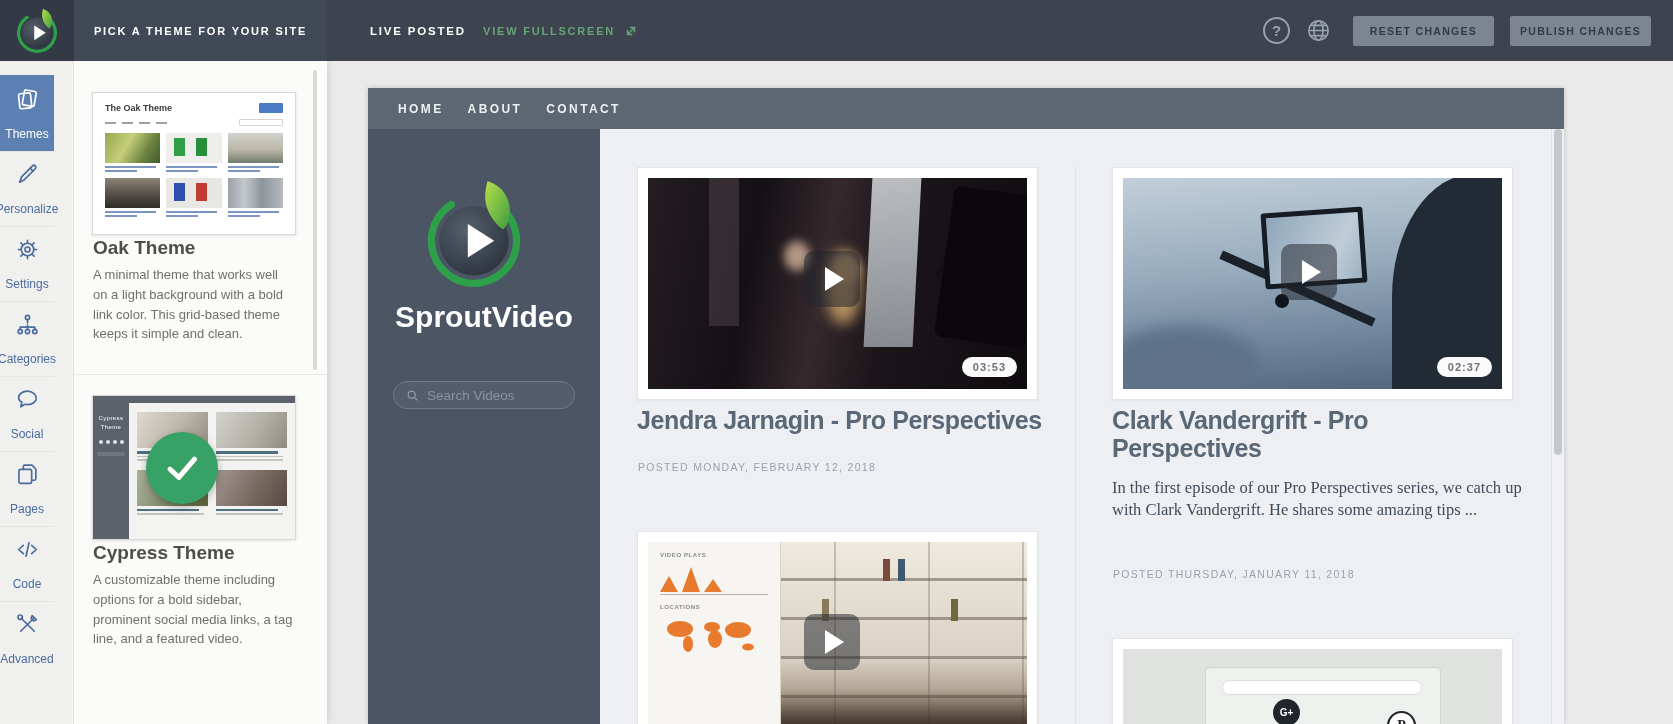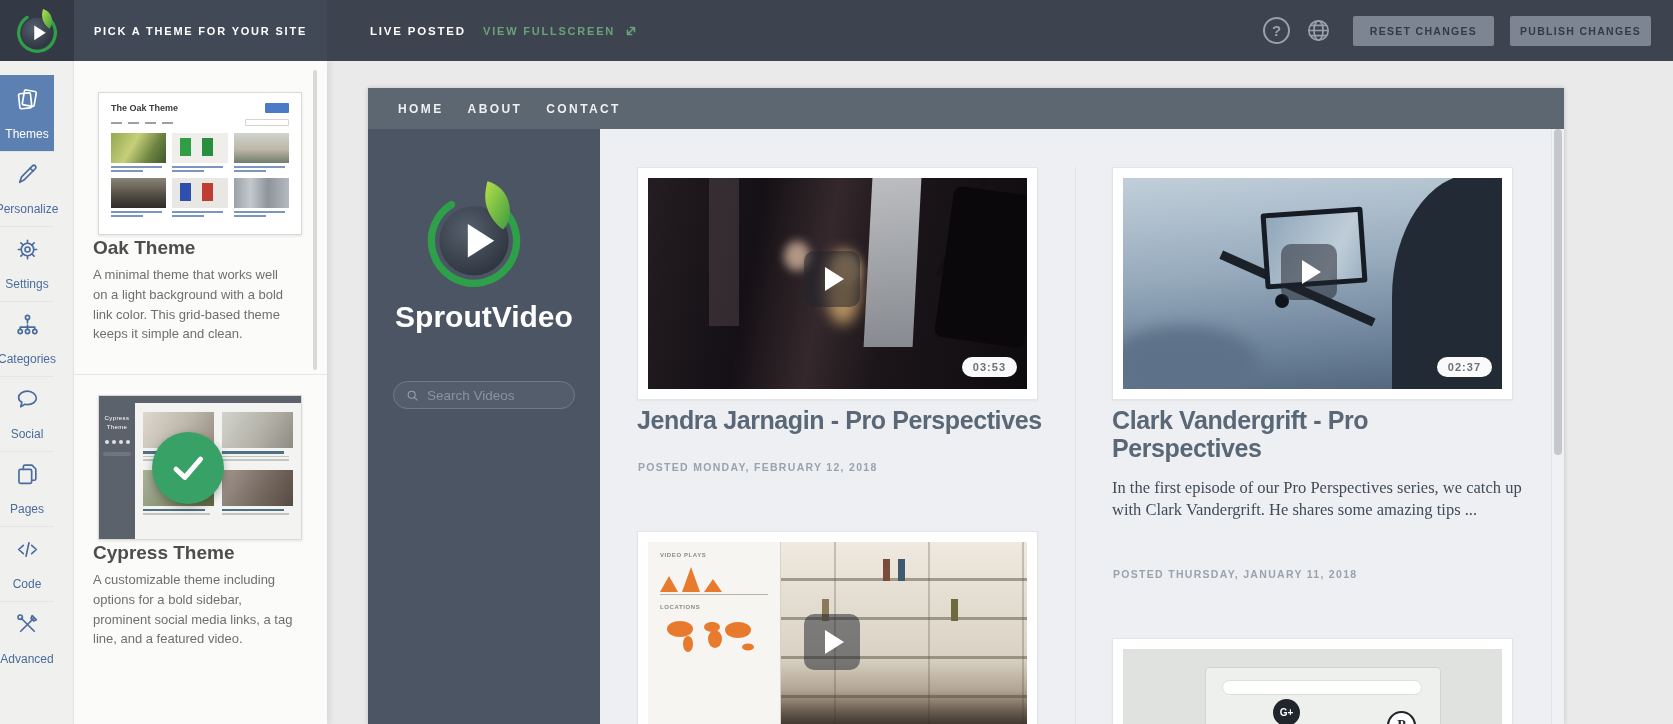--- a/index.html
+++ b/index.html
@@ -20,21 +20,21 @@
 
   
   .rail { position:absolute; left:0; top:61px; width:74px; bottom:0; background:#f0f1ef; border-right:1px solid #e2e2e0; z-index:30; }
   .rail-item { position:absolute; left:0; width:54px; height:75px; display:flex; flex-direction:column; align-items:center; justify-content:center; gap:16px; color:#4a6b9d; font-size:12px; cursor:pointer; box-shadow:inset 0 1px 0 #e5e5e3; }
   .rail-item svg { width:25px; height:25px; stroke:currentColor; fill:none; stroke-width:1.6; stroke-linecap:round; stroke-linejoin:round; }
   .rail-item.active { background:#5b80b1; color:#fff; box-shadow:none; height:76px; }
   .rail-label { line-height:1; }
 
   
   .theme-panel { position:absolute; left:74px; top:61px; width:253px; bottom:0; background:#fbfbf9; box-shadow:2px 0 7px rgba(0,0,0,.10); z-index:20; }
-  .theme-card { position:absolute; left:24px; width:204px; background:#fff; border:1px solid #d9d9d7; box-shadow:0 1px 3px rgba(0,0,0,.10); cursor:pointer; overflow:visible; }
+  .theme-card { position:absolute; left:18px; width:204px; background:#fff; border:1px solid #d9d9d7; box-shadow:0 1px 3px rgba(0,0,0,.10); cursor:pointer; overflow:visible; }
   .oak-card { top:31px; height:143px; }
   .cypress-card { top:334px; height:145px; }
   .theme-name { position:absolute; left:19px; font-size:19px; font-weight:bold; color:#4d4d4b; }
   .theme-desc { position:absolute; left:19px; width:201px; font-size:13px; line-height:1.52; color:#6f6f6d; }
   .panel-divider { position:absolute; left:0; top:313px; width:253px; border-top:1px solid #e7e7e5; }
   .panel-scrollthumb { position:absolute; right:10px; top:9px; width:4px; height:300px; background:#d9d9d7; border-radius:2px; cursor:pointer; }
 
   
   .oak-mock { position:relative; width:100%; height:100%; padding:10px 12px; overflow:hidden; }
   .oak-title { font-size:9px; font-weight:bold; color:#3b3b3b; }
@@ -86,21 +86,21 @@
 
   .col-divider { position:absolute; left:707px; top:79px; bottom:0; width:1px; background:#dfe2e6; }
 
   .post-card { position:absolute; width:401px; height:233px; background:#fff; border:1px solid #e2e4e7; box-shadow:0 1px 2px rgba(0,0,0,.05); padding:10px; cursor:pointer; }
   .video { position:relative; width:100%; height:100%; overflow:hidden; }
   .play-btn { position:absolute; width:56px; height:56px; border-radius:10px; background:rgba(33,37,45,.52); display:flex; align-items:center; justify-content:center; cursor:pointer; z-index:4; }
   .play-tri { width:0; height:0; border-left:19px solid #fff; border-top:12px solid transparent; border-bottom:12px solid transparent; margin-left:5px; }
   .duration { position:absolute; right:10px; bottom:12px; background:#fafafa; color:#6b727b; font-size:11px; font-weight:bold; letter-spacing:1px; padding:4px 11px; border-radius:12px; z-index:4; }
 
   .post-title { position:absolute; font-size:25px; font-weight:bold; letter-spacing:-.4px; line-height:1.13; color:#5a6776; cursor:pointer; }
-  .post-date { position:absolute; font-size:10.5px; font-weight:bold; letter-spacing:1.3px; color:#9aa2ac; }
+  .post-date { position:absolute; font-size:10.5px; font-weight:normal; letter-spacing:1.3px; color:#9aa2ac; }
   .post-excerpt { position:absolute; left:744px; top:389px; width:414px; font-family:"Liberation Serif", serif; font-size:16.5px; line-height:1.34; color:#414c58; }
 
   
   .v1 { background:linear-gradient(100deg,#241d21 0%,#141015 28%,#35282c 46%,#1c161a 62%,#0e0b0f 100%); }
   .v1-win { position:absolute; left:58%; top:0; width:13%; height:80%; background:linear-gradient(#d6d9dc,#9aa0a6); opacity:.85; transform:skewX(-3deg); }
   .v1-win2 { position:absolute; left:16%; top:0; width:8%; height:70%; background:#6a5d60; opacity:.35; }
   .v1-face { position:absolute; width:26px; height:30px; border-radius:50%; background:#d3b49c; filter:blur(5px); opacity:.8; }
   .v1-hair { position:absolute; left:47%; top:34%; width:34px; height:74px; border-radius:45%; background:#caa36b; filter:blur(7px); opacity:.85; }
   .v1-cam { position:absolute; right:-2%; top:6%; width:24%; height:72%; background:#0a080b; border-radius:8px; transform:rotate(8deg); }
   .v1-boom { position:absolute; right:16%; top:-6%; width:5px; height:55%; background:#121015; transform:rotate(26deg); }

